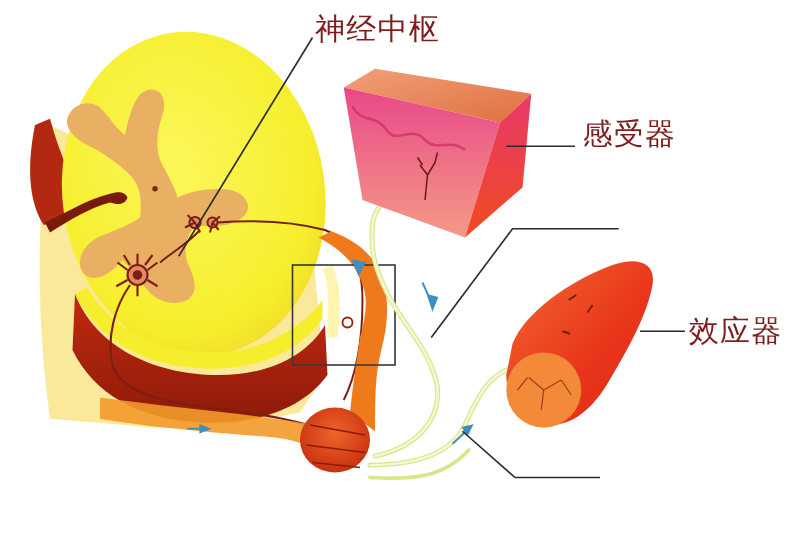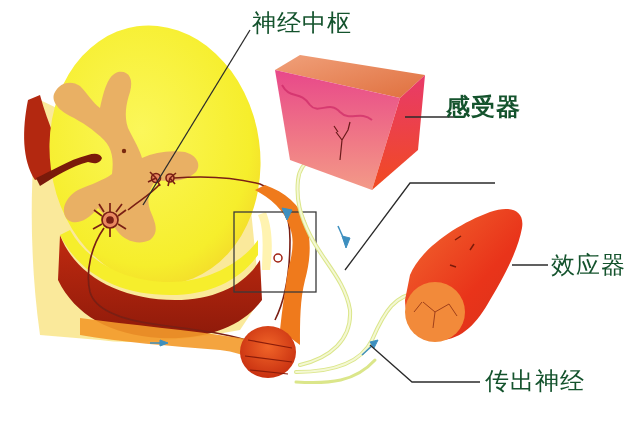--- a/index.html
+++ b/index.html
@@ -3,21 +3,21 @@
 <meta charset="utf-8">
 <style>
   html, body { margin: 0; padding: 0; background: #ffffff; }
   body { width: 640px; height: 438px; overflow: hidden; position: relative; font-family: "DejaVu Sans", sans-serif; }
   #stage { position: absolute; left: 0; top: 0; width: 640px; height: 438px; }
   .label {
     position: absolute;
     font-family: "DejaVu Serif", serif;
     font-size: 24px;
     line-height: 30px;
-    color: #14532d;
+    color: #7f1d1d;
     letter-spacing: 1px;
     white-space: nowrap;
   }
 </style>
 </head>
 <body>
 
 <div id="stage">
   <svg width="640" height="438" viewBox="0 0 640 438" xmlns="http://www.w3.org/2000/svg">
     <defs>
@@ -136,16 +136,15 @@
     <g stroke="#2b2b2b" stroke-width="1.3" fill="none">
       <path d="M250 30 L143 205"></path>
       <path d="M405 117 L460 117"></path>
       <path d="M345 270 L410 183 L495 183"></path>
       <path d="M512 265 L548 265"></path>
       <path d="M370 345 L412 382 L480 382"></path>
     </g>
   </svg>
 
   <span class="label" style="left:252px; top:8px;">神经中枢</span>
-  <span class="label" style="left:446px; top:92px;font-weight:bold;">感受器</span>
+  <span class="label" style="left:466px; top:92px;">感受器</span>
   <span class="label" style="left:551px; top:250px;text-align:center;">效应器</span>
-  <span class="label" style="left:485px; top:366px;">传出神经</span>
 </div>
 
 </body></html>

